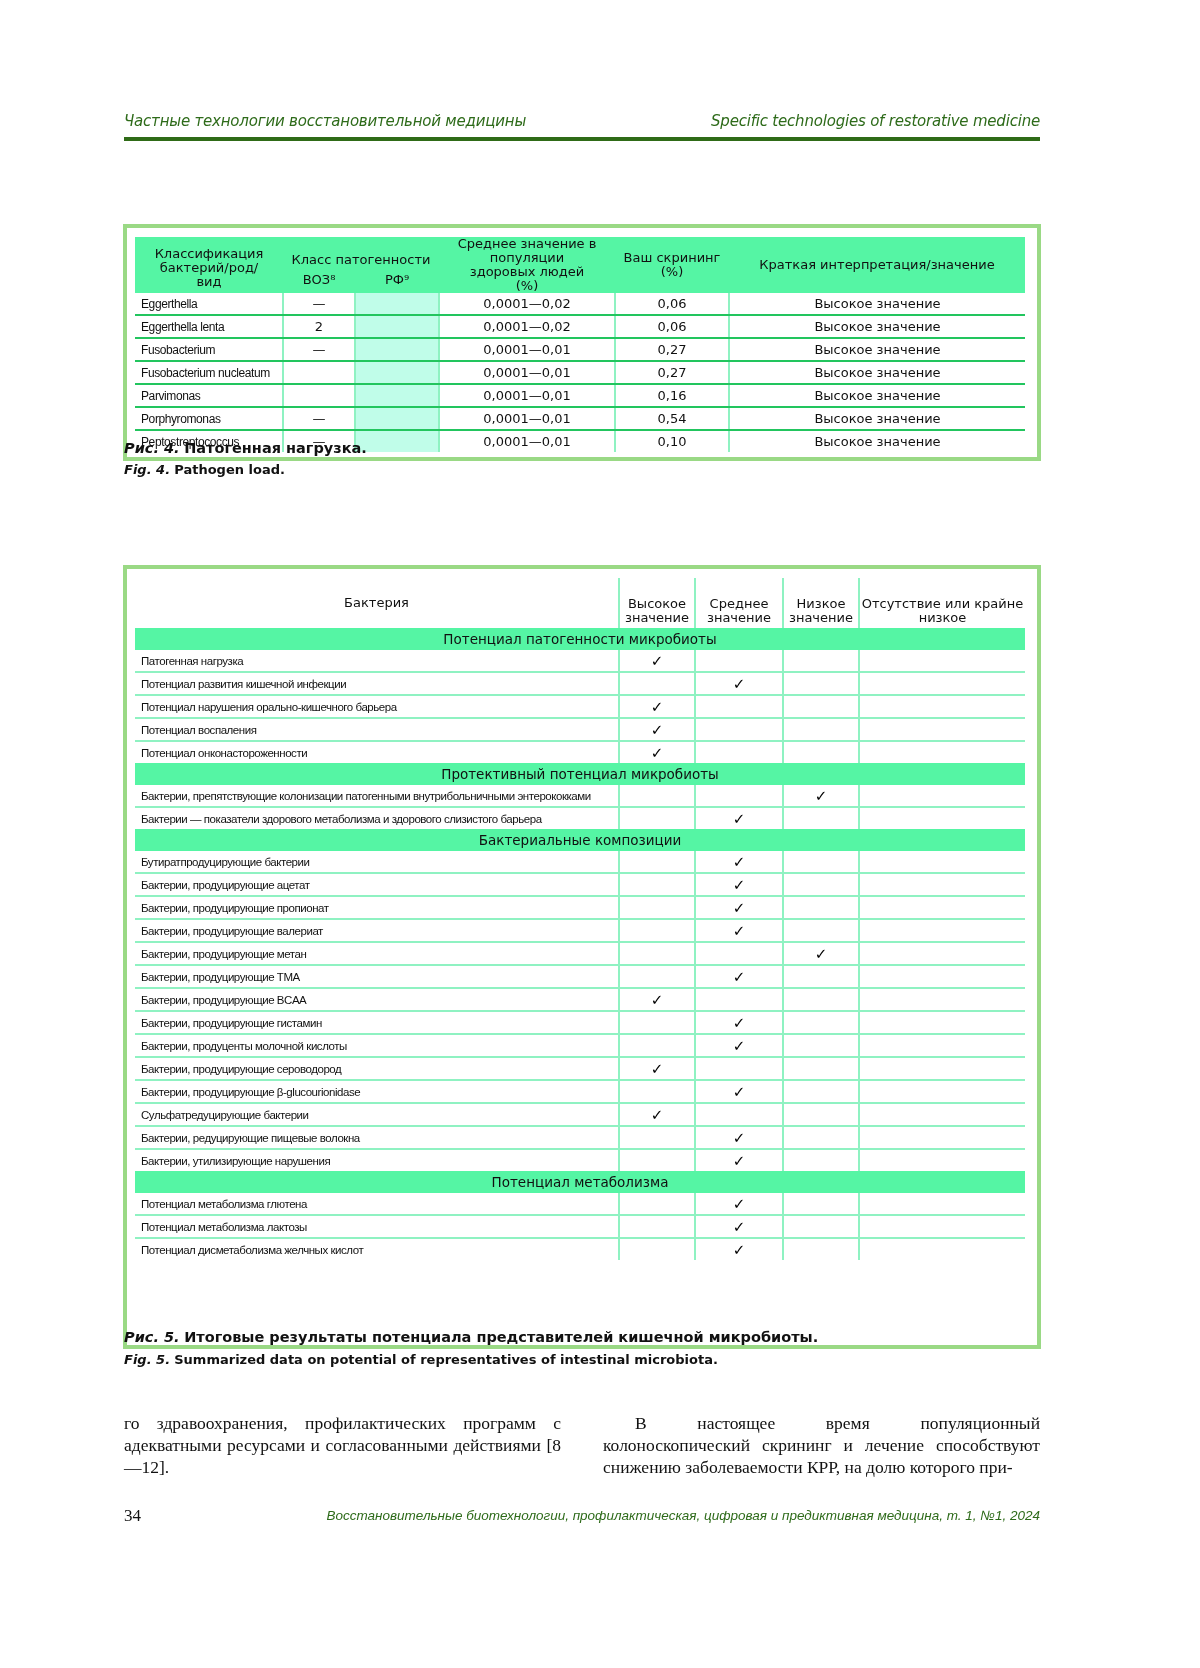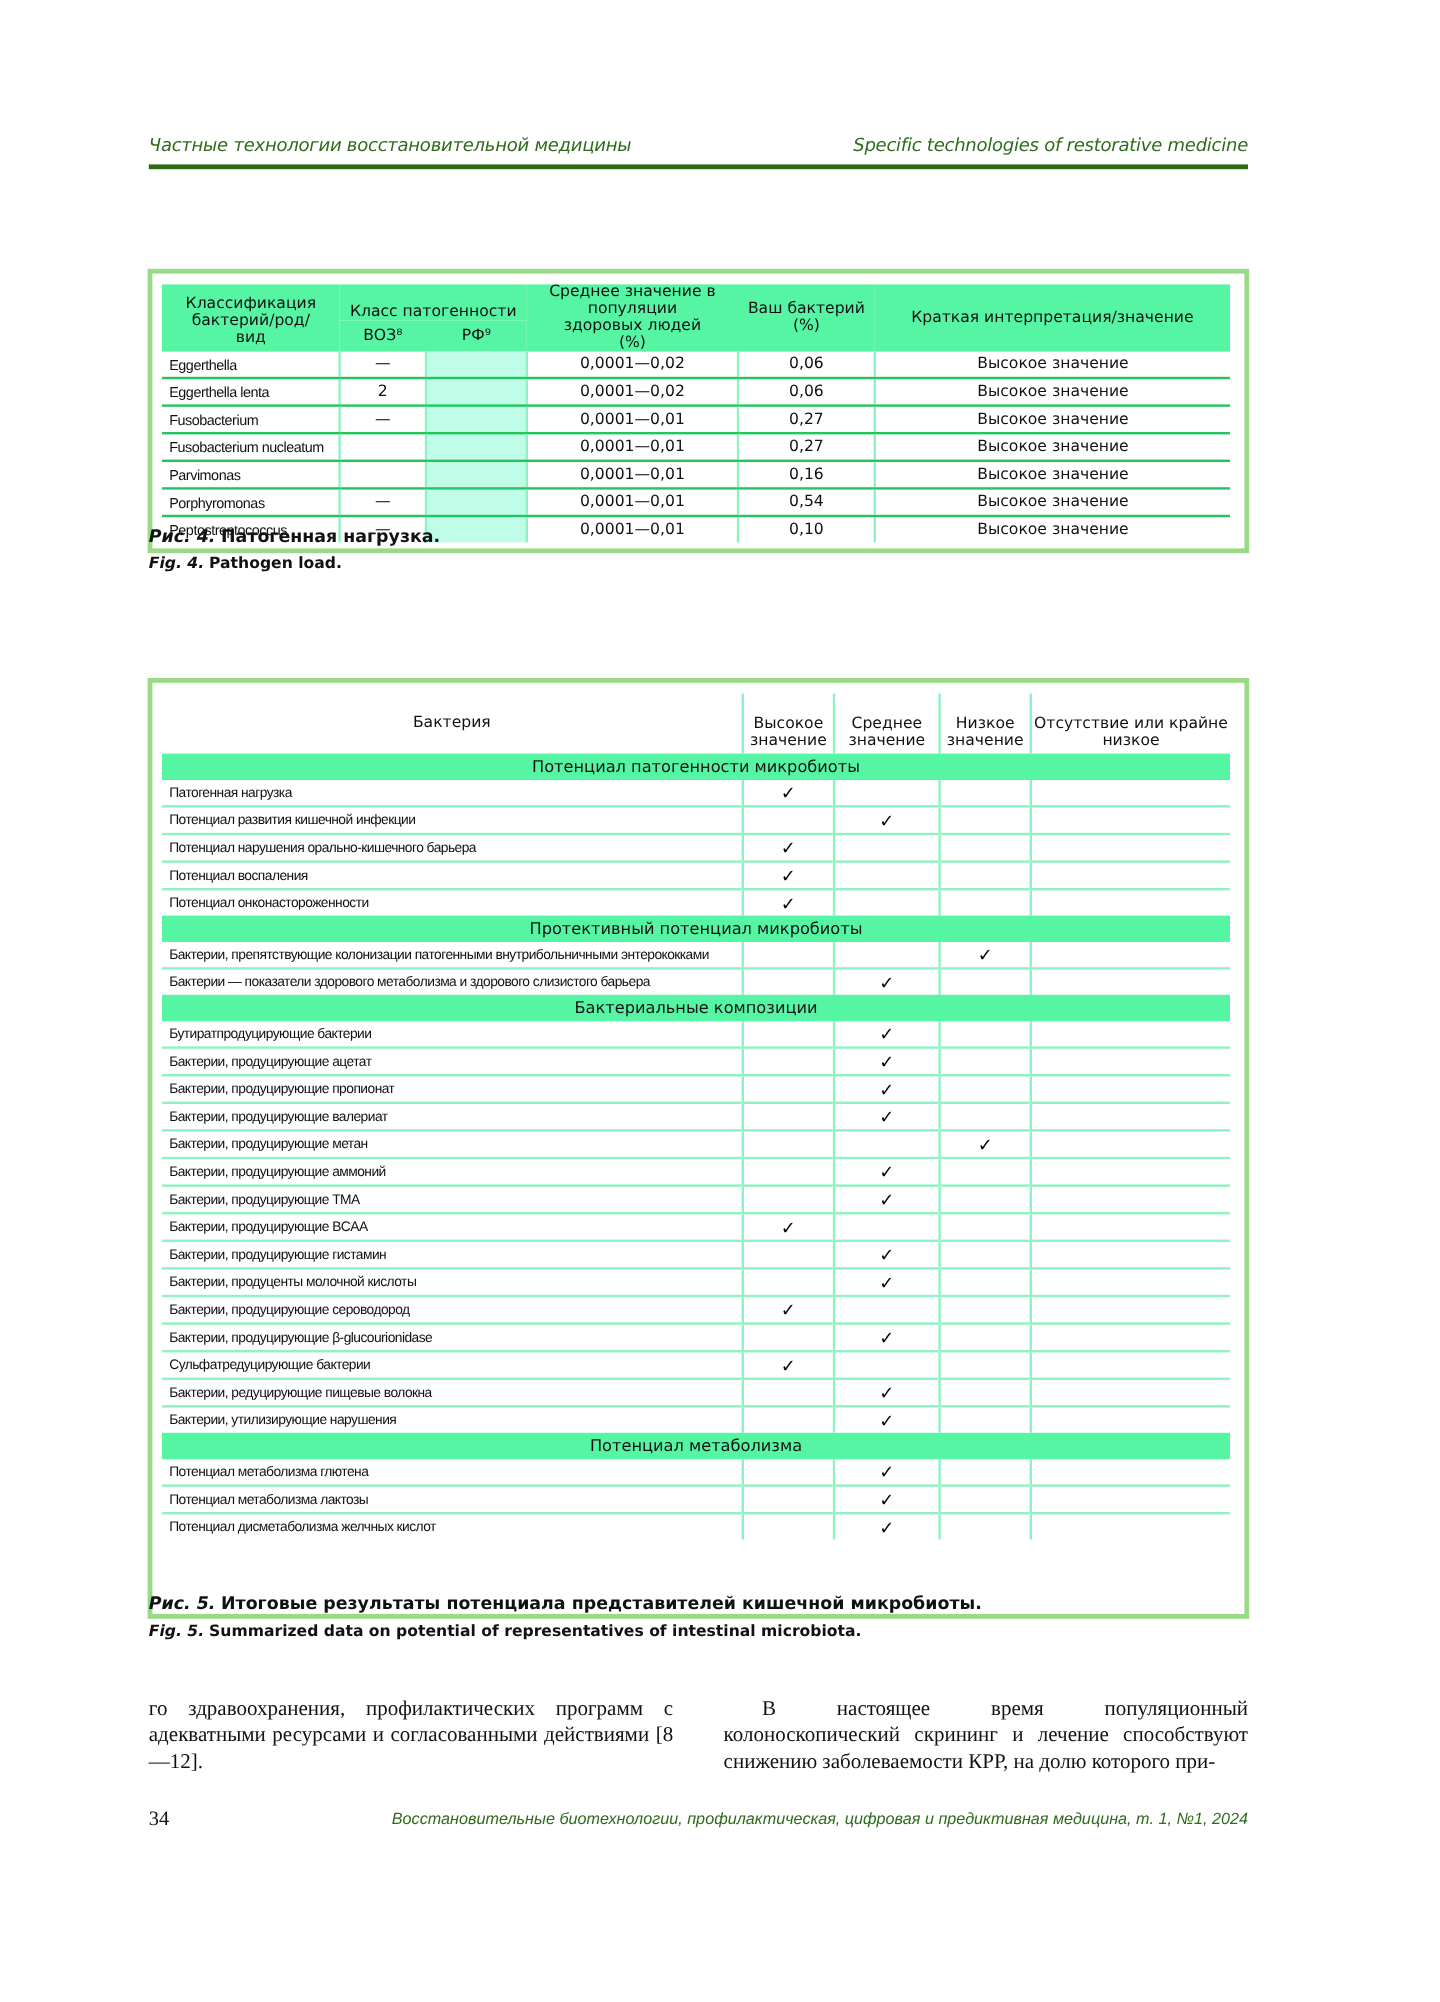--- a/index.html
+++ b/index.html
@@ -64,21 +64,21 @@
         <col style="width:84px">
         <col style="width:176px">
         <col style="width:114px">
         <col style="width:296px">
     </colgroup>
     <thead>
       <tr style="height:28px">
         <th rowspan="2" style="padding:0 14px; vertical-align:middle; padding-top:6px;">Классификация бактерий/род/вид</th>
         <th colspan="2" style="vertical-align:bottom;">Класс патогенности</th>
         <th rowspan="2" style="padding:0 18px;">Среднее значение в популяции здоровых людей (%)</th>
-        <th rowspan="2">Ваш бактерий (%)</th>
+        <th rowspan="2">Ваш скрининг (%)</th>
         <th rowspan="2">Краткая интерпретация/значение</th>
       </tr>
       <tr style="height:24px">
         <th>ВОЗ⁸</th>
         <th>РФ⁹</th>
       </tr>
     </thead>
     <tbody id="t1-body">
         <tr>
           <td>Eggerthella</td>
@@ -255,27 +255,20 @@
           <td></td>
         </tr>
         <tr>
           <td class="label">Бактерии, продуцирующие метан</td>
           <td></td>
           <td></td>
           <td><span>✓</span></td>
           <td></td>
         </tr>
         <tr>
-          <td class="label">Бактерии, продуцирующие аммоний</td>
-          <td></td>
-          <td><span>✓</span></td>
-          <td></td>
-          <td></td>
-        </tr>
-        <tr>
           <td class="label">Бактерии, продуцирующие TMA</td>
           <td></td>
           <td><span>✓</span></td>
           <td></td>
           <td></td>
         </tr>
         <tr>
           <td class="label">Бактерии, продуцирующие BCAA</td>
           <td><span>✓</span></td>
           <td></td>

